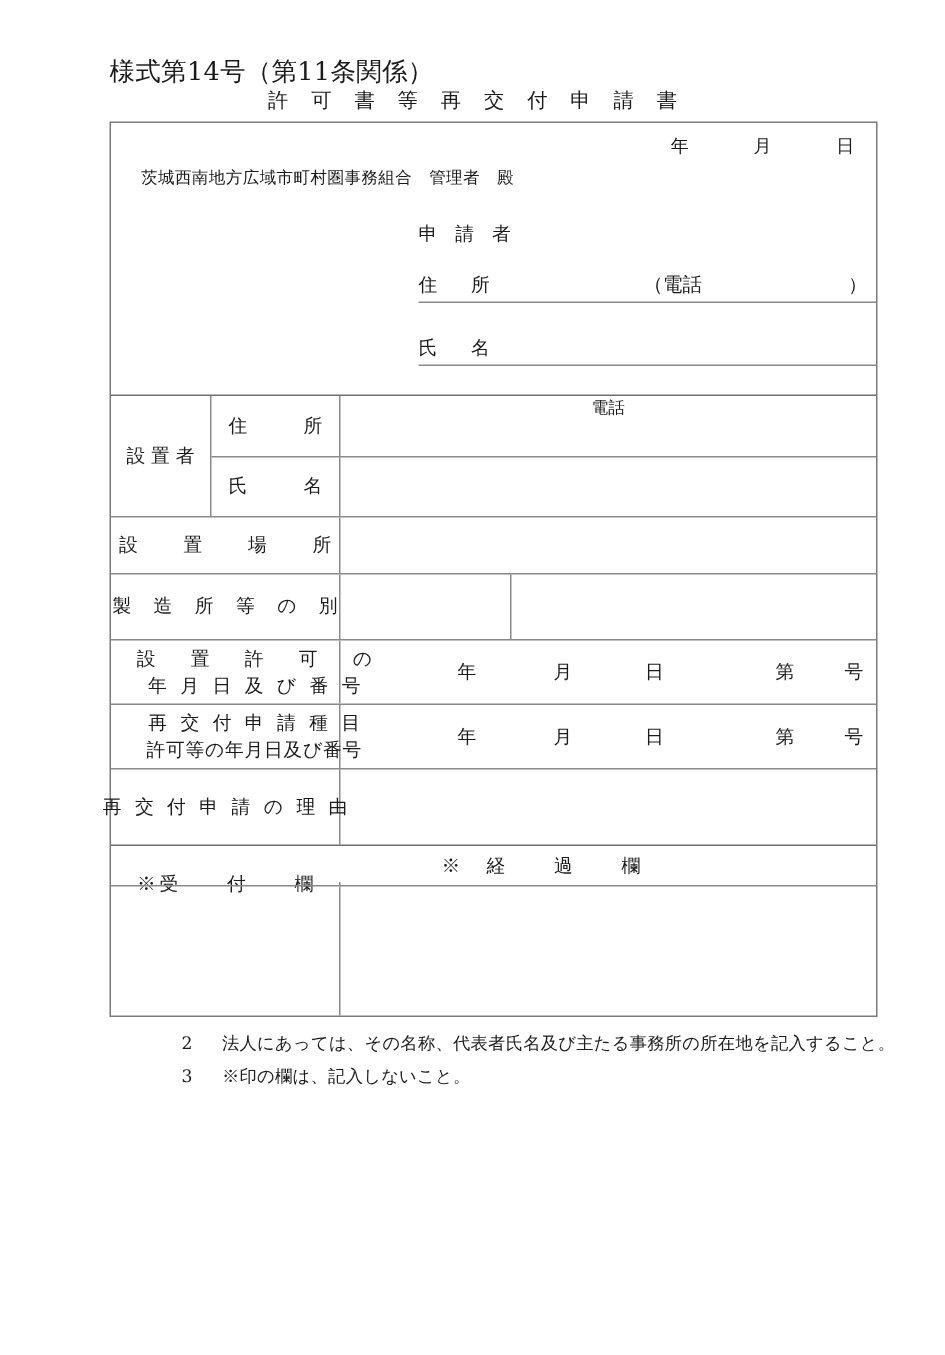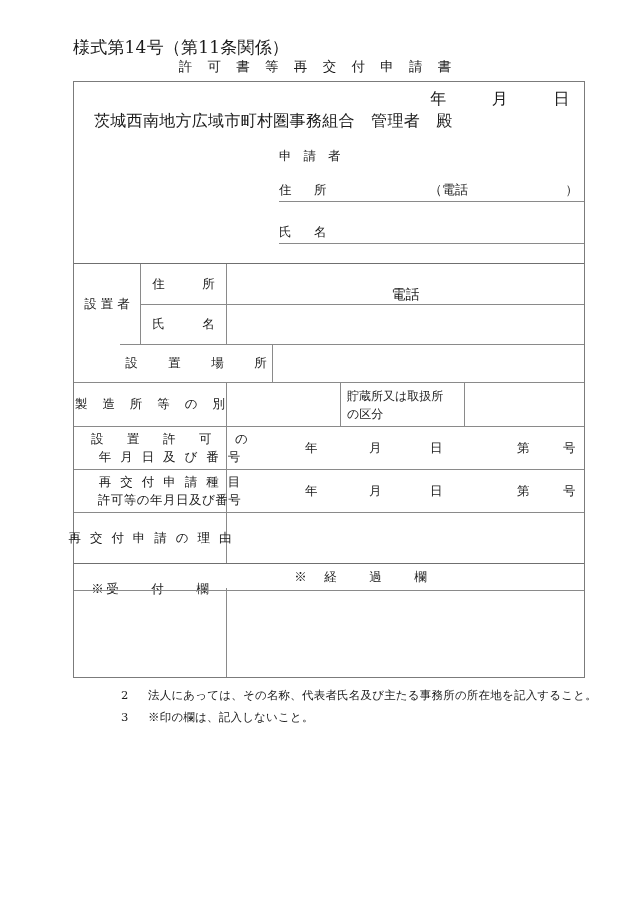--- a/index.html
+++ b/index.html
@@ -54,32 +54,32 @@
     box-sizing: border-box;
   }
 
   
   .dateline {
     position: absolute;
     left: 0;
     right: 14px;
     top: 7px;
     text-align: right;
-    font-size: 16px;
+    font-size: 12px;
     letter-spacing: 0.5px;
     white-space: nowrap;
   }
   .dateline span { display: inline-block; }
   .dateline .gap { width: 34px; }
 
   .addressee {
     position: absolute;
     left: 20px;
     top: 29px;
-    font-size: 16px;
+    font-size: 11px;
     letter-spacing: 0.3px;
     white-space: nowrap;
   }
 
   .applicant-label {
     position: absolute;
     left: 205px;
     top: 66px;
     font-size: 12.5px;
     letter-spacing: 4px;
@@ -199,26 +199,26 @@
     left: 0; top: 0; bottom: 0;
     width: 86px;           
     border-right: 1px solid #8a8a8a;
     box-sizing: border-box;
     display: flex; align-items: center; justify-content: center;
     font-size: 12.5px; white-space: nowrap;
   }
   .row-installer .subbody {
     position: absolute;
     left: 86px; right: 0; top: 0; bottom: 0;
-    display: flex; align-items: flex-end; justify-content: center;
-    font-size: 14px;
-  }
-
-  
-  .row-place { height: 38px; margin-left: 46px; }
+    display: flex; align-items: flex-start; justify-content: center;
+    font-size: 11px;
+  }
+
+  
+  .row-place { height: 38px; }
 
   
   .row-mfg { height: 44px; }
   .row-mfg .mfg-blank {
     position: absolute;
     left: 153px;
     width: 114px;          
     top: 0; bottom: 0;
     border-right: 1px solid #8a8a8a;
     box-sizing: border-box;
@@ -347,24 +347,20 @@
           <span class="sp3">設　置　場　所</span>
         </div>
         <div class="bodycell"></div>
       </div>
 
       <div class="row row-mfg">
         <div class="hcell">
           <span class="sp2">製 造 所 等 の 別</span>
         </div>
         <div class="mfg-blank"></div>
-        <div class="storage-label">
-          <span>貯蔵所又は取扱所</span>
-          <span>の区分</span>
-        </div>
         <div class="storage-blank"></div>
       </div>
 
       <div class="row row-date">
         <div class="hcell">
           <div class="stack">
             <span class="sp2">設　置　許　可　の</span>
             <span class="sp1">年 月 日 及 び 番 号</span>
           </div>
         </div>

